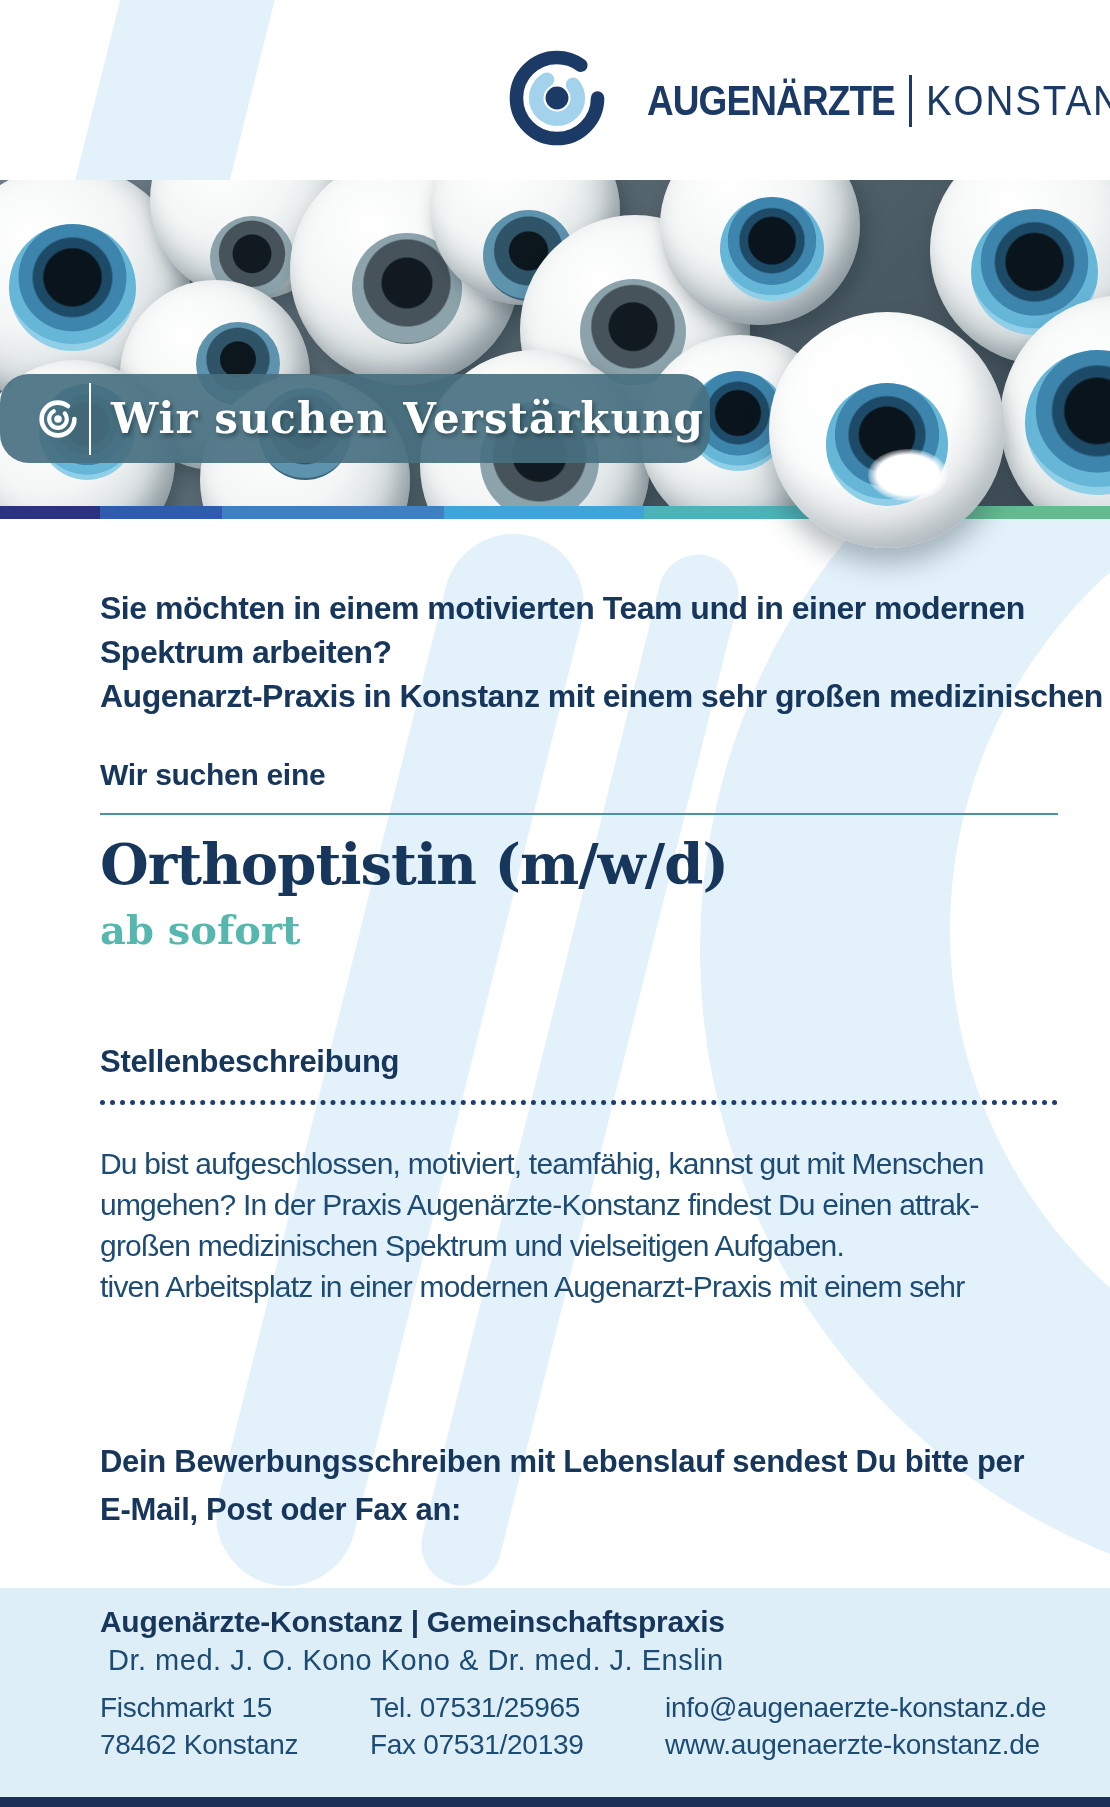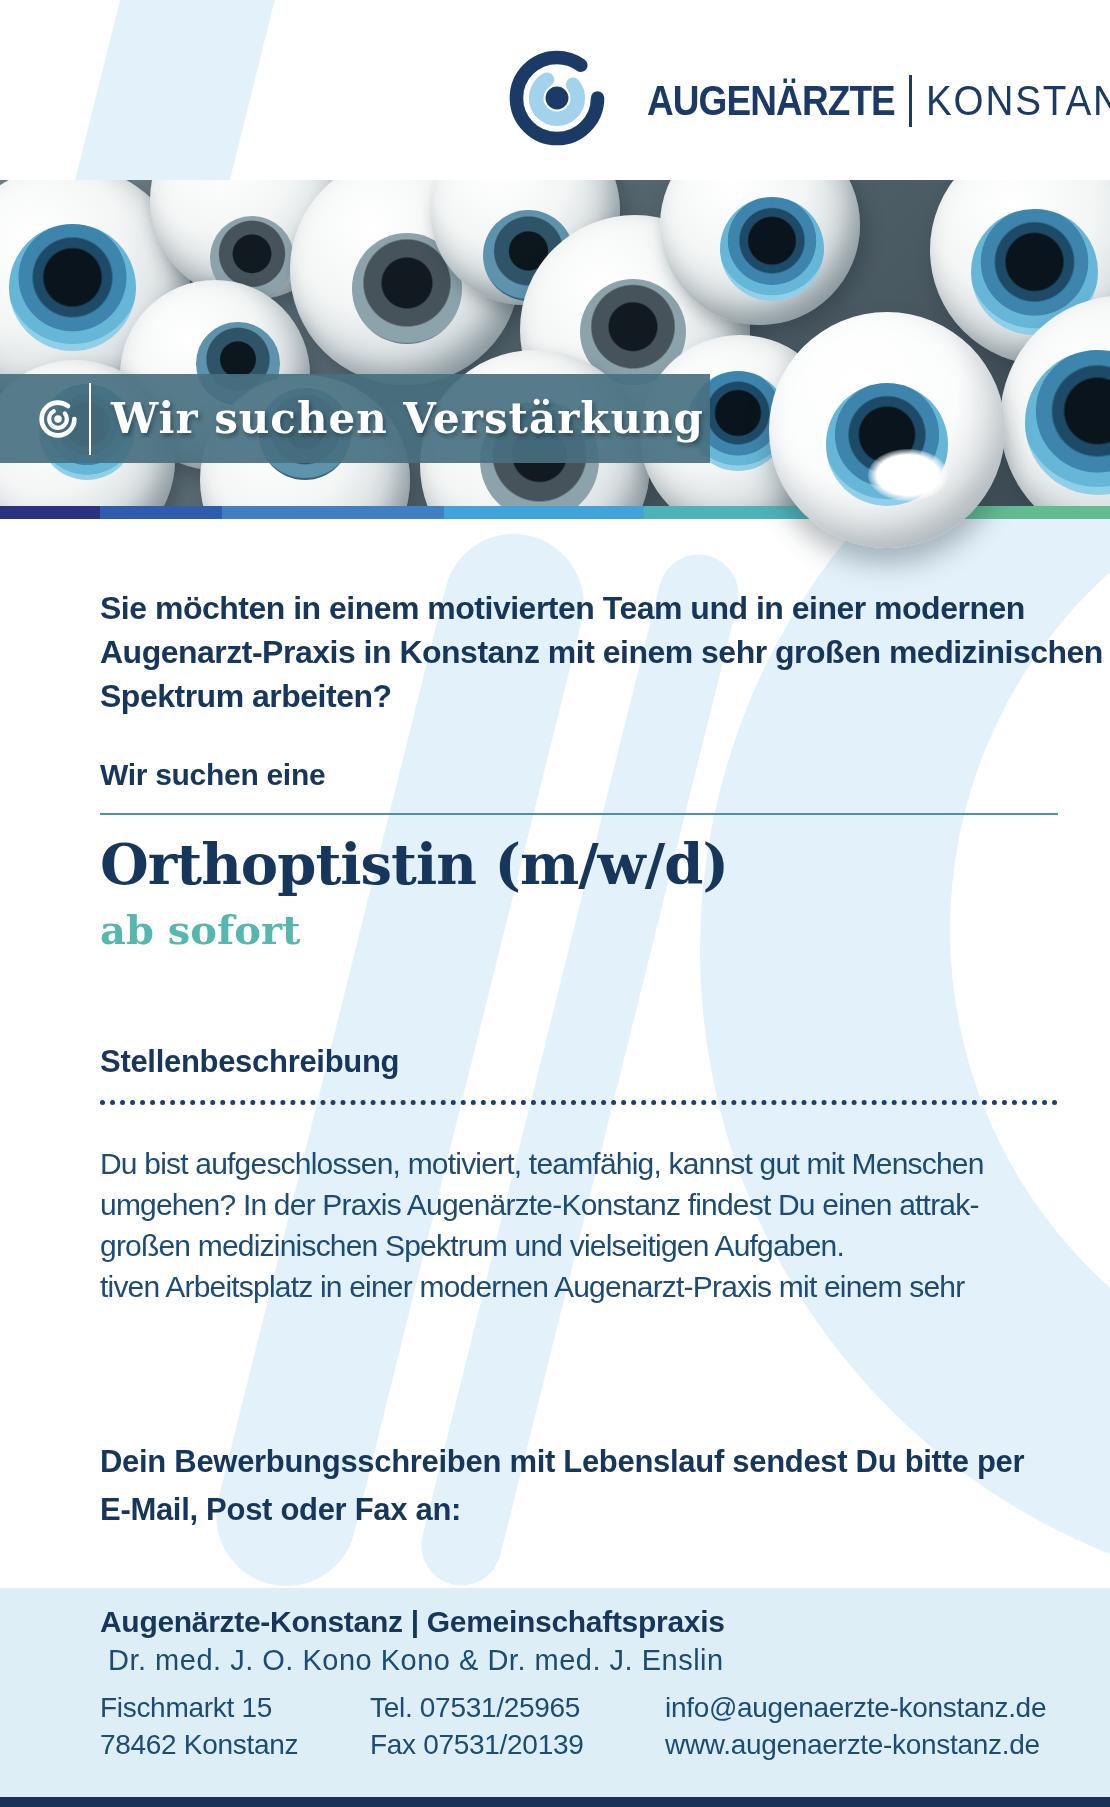--- a/index.html
+++ b/index.html
@@ -22,21 +22,21 @@
   .photo{position:absolute;left:0;top:180px;width:1110px;height:326px;overflow:hidden;z-index:1;
     background:linear-gradient(135deg,#70808a 0%,#55656e 45%,#3c4b54 100%);}
   .eye{position:absolute;border-radius:50%;
     background:radial-gradient(circle at 35% 30%, #ffffff 0%, #f4f6f6 38%, #dbe1e3 60%, #b0bcc1 82%, #87959b 96%, #79878d 100%);
     box-shadow:inset -10px -14px 26px rgba(55,72,80,.35), 6px 10px 18px rgba(30,44,52,.35);}
   .iris{position:absolute;border-radius:50%;}
   .iris-blue{background:radial-gradient(circle at 50% 42%, #09141c 0 29%, #1d4a66 31% 40%, #3e85ad 42% 55%, #66b6d8 56% 68%, #8fd0e8 69% 77%, #2e5f7d 79% 92%, #24485f 100%);}
   .iris-gray{background:radial-gradient(circle at 50% 45%, #101a20 0 30%, #47535b 32% 52%, #8da3ab 54% 72%, #5d737c 74% 100%);}
   .iris-slate{background:radial-gradient(circle at 50% 45%, #0c161d 0 28%, #2f5468 30% 50%, #5e93ad 52% 70%, #39627a 72% 100%);}
   .band{position:absolute;left:0;top:194px;width:710px;height:89px;background:rgba(72,112,128,.92);
-    display:flex;align-items:center;z-index:3;}
+    display:flex;align-items:center;z-index:3;border-radius:29px;}
   .band-icon{margin-left:37px;width:42px;height:42px;flex:0 0 auto;}
   .band-divider{width:2px;height:72px;background:#ffffff;margin-left:10px;}
   .band-title{margin-left:20px;color:#ffffff;font-family:"DejaVu Serif",serif;font-weight:bold;font-size:42px;
     letter-spacing:1px;white-space:nowrap;text-shadow:2px 3px 4px rgba(20,40,50,.5);}
   
   .stripe{position:absolute;left:0;top:506px;width:1110px;height:13px;z-index:2;
     background:linear-gradient(to right,
       #2b3381 0 9%, #2f5cae 9% 20%, #417fc3 20% 40%, #3fa5d8 40% 58%, #4db3bb 58% 76%, #63bc90 76% 100%);}
   
   .bigeye{position:absolute;left:769px;top:312px;width:236px;height:236px;border-radius:50%;z-index:4;
@@ -143,22 +143,22 @@
 
   <div class="stripe"></div>
 
   <div class="bigeye">
     <div class="iris iris-blue"></div>
     <div class="shine"></div>
   </div>
 
   <div class="txt intro">
     <div class="nowrap">Sie möchten in einem motivierten Team und in einer modernen</div>
+    <div class="nowrap">Spektrum arbeiten?</div>
     <div class="nowrap">Augenarzt-Praxis in Konstanz mit einem sehr großen medizinischen</div>
-    <div class="nowrap">Spektrum arbeiten?</div>
   </div>
 
   <div class="txt lead nowrap">Wir suchen eine</div>
   <div class="rule"></div>
   <div class="txt job-title nowrap">Orthoptistin (m/w/d)</div>
   <div class="txt job-start nowrap">ab sofort</div>
 
   <div class="txt desc-head nowrap">Stellenbeschreibung</div>
   <div class="dots"></div>
   <div class="txt body-par">

